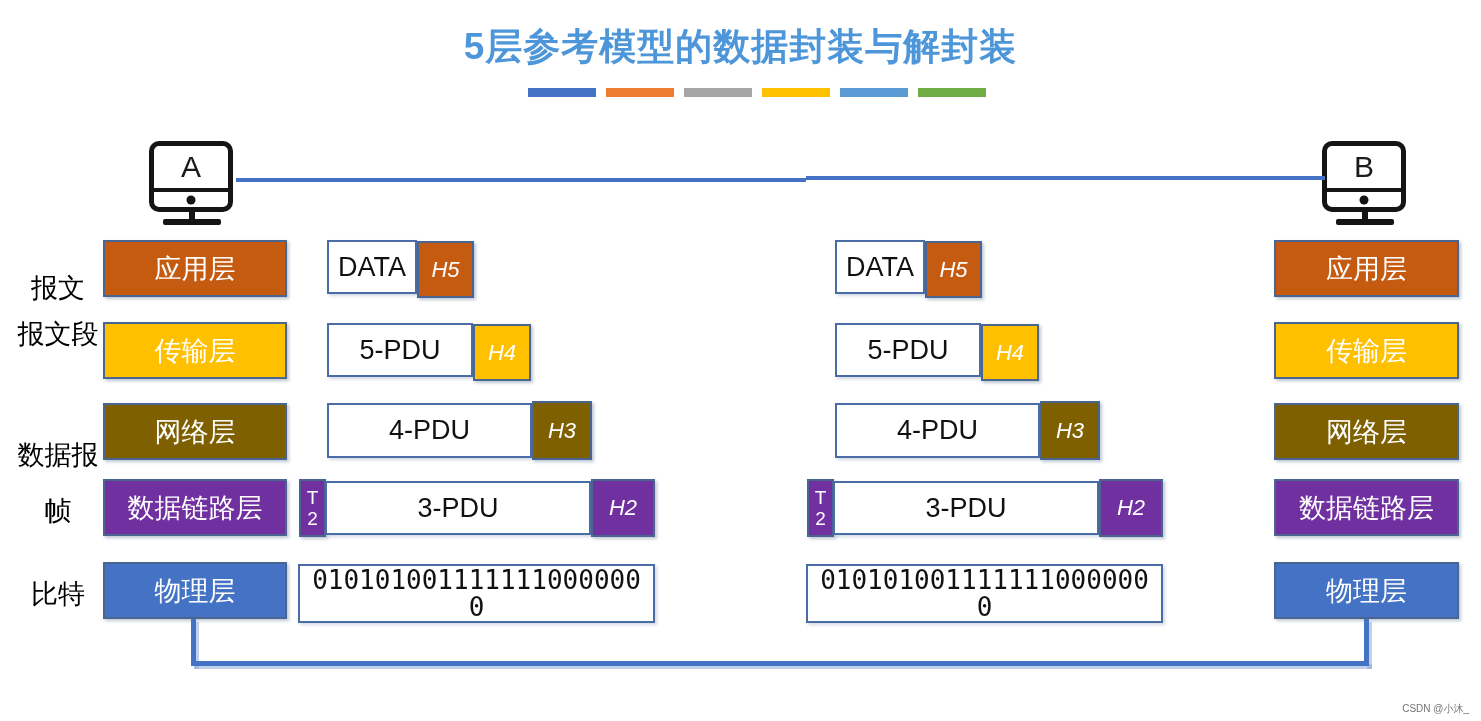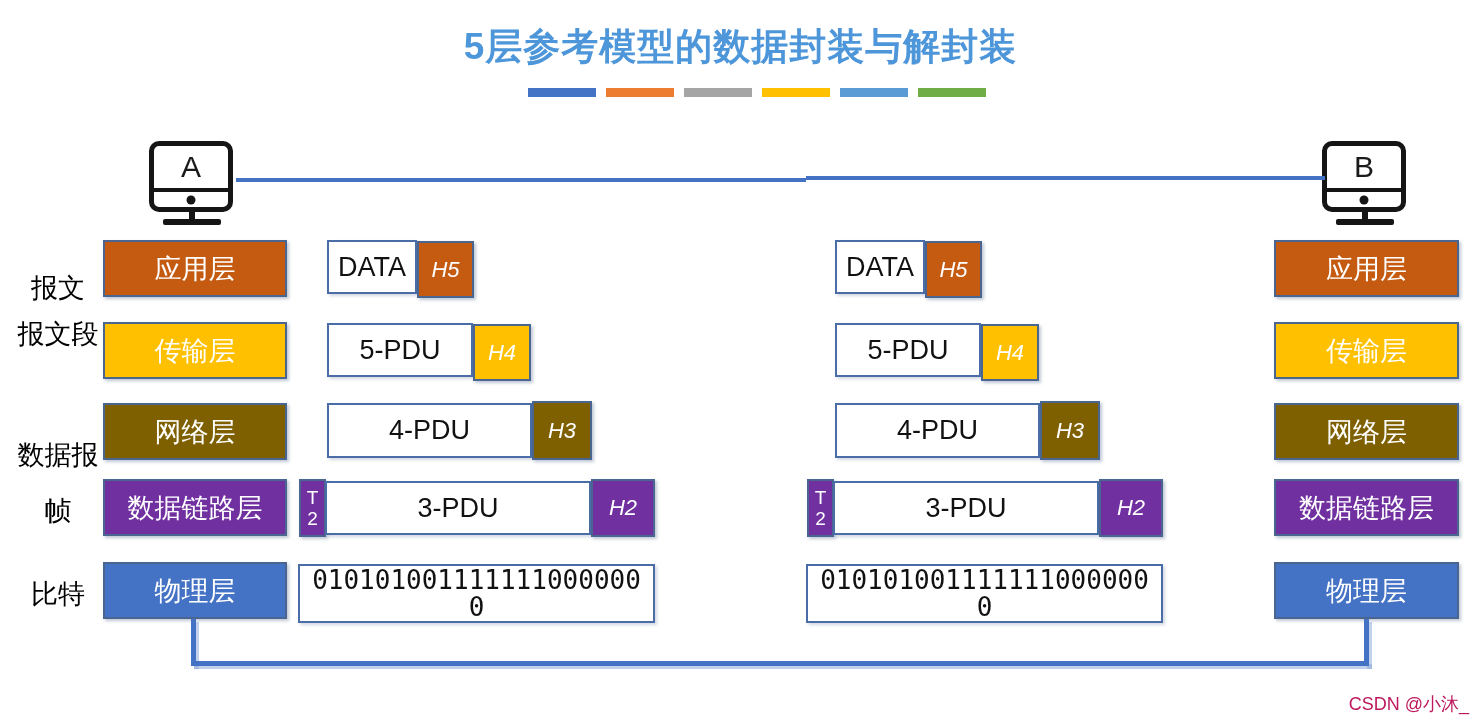--- a/index.html
+++ b/index.html
@@ -87,21 +87,21 @@
   }
   .trailer-box span { display:inline-block; width:12px; word-break:break-all; text-align:center; }
   .bits-box {
     position:absolute; background:#fff; border:2px solid #4a6da7;
     box-sizing:border-box; display:flex; align-items:center; justify-content:center;
     font-family:"DejaVu Sans Mono", monospace; font-size:26px; line-height:27px; color:#111;
     box-shadow:2px 2px 3px rgba(110,130,160,.3);
   }
   .bits-box span { display:inline-block; width:332px; word-break:break-all; text-align:center; }
 
-  .watermark { position:absolute; right:12px; bottom:5px; font-size:18px; color:#be185d; }
+  .watermark { position:absolute; right:12px; bottom:5px; font-size:10px; color:#737373; }
 </style>
 </head>
 <body>
 
 <div id="stage">
 
   <div class="title">5层参考模型的数据封装与解封装</div>
   <div class="dashes">
     <div class="dash" style="background-color: rgb(68, 114, 196);"></div>
     <div class="dash" style="background-color: rgb(237, 125, 49);"></div>

